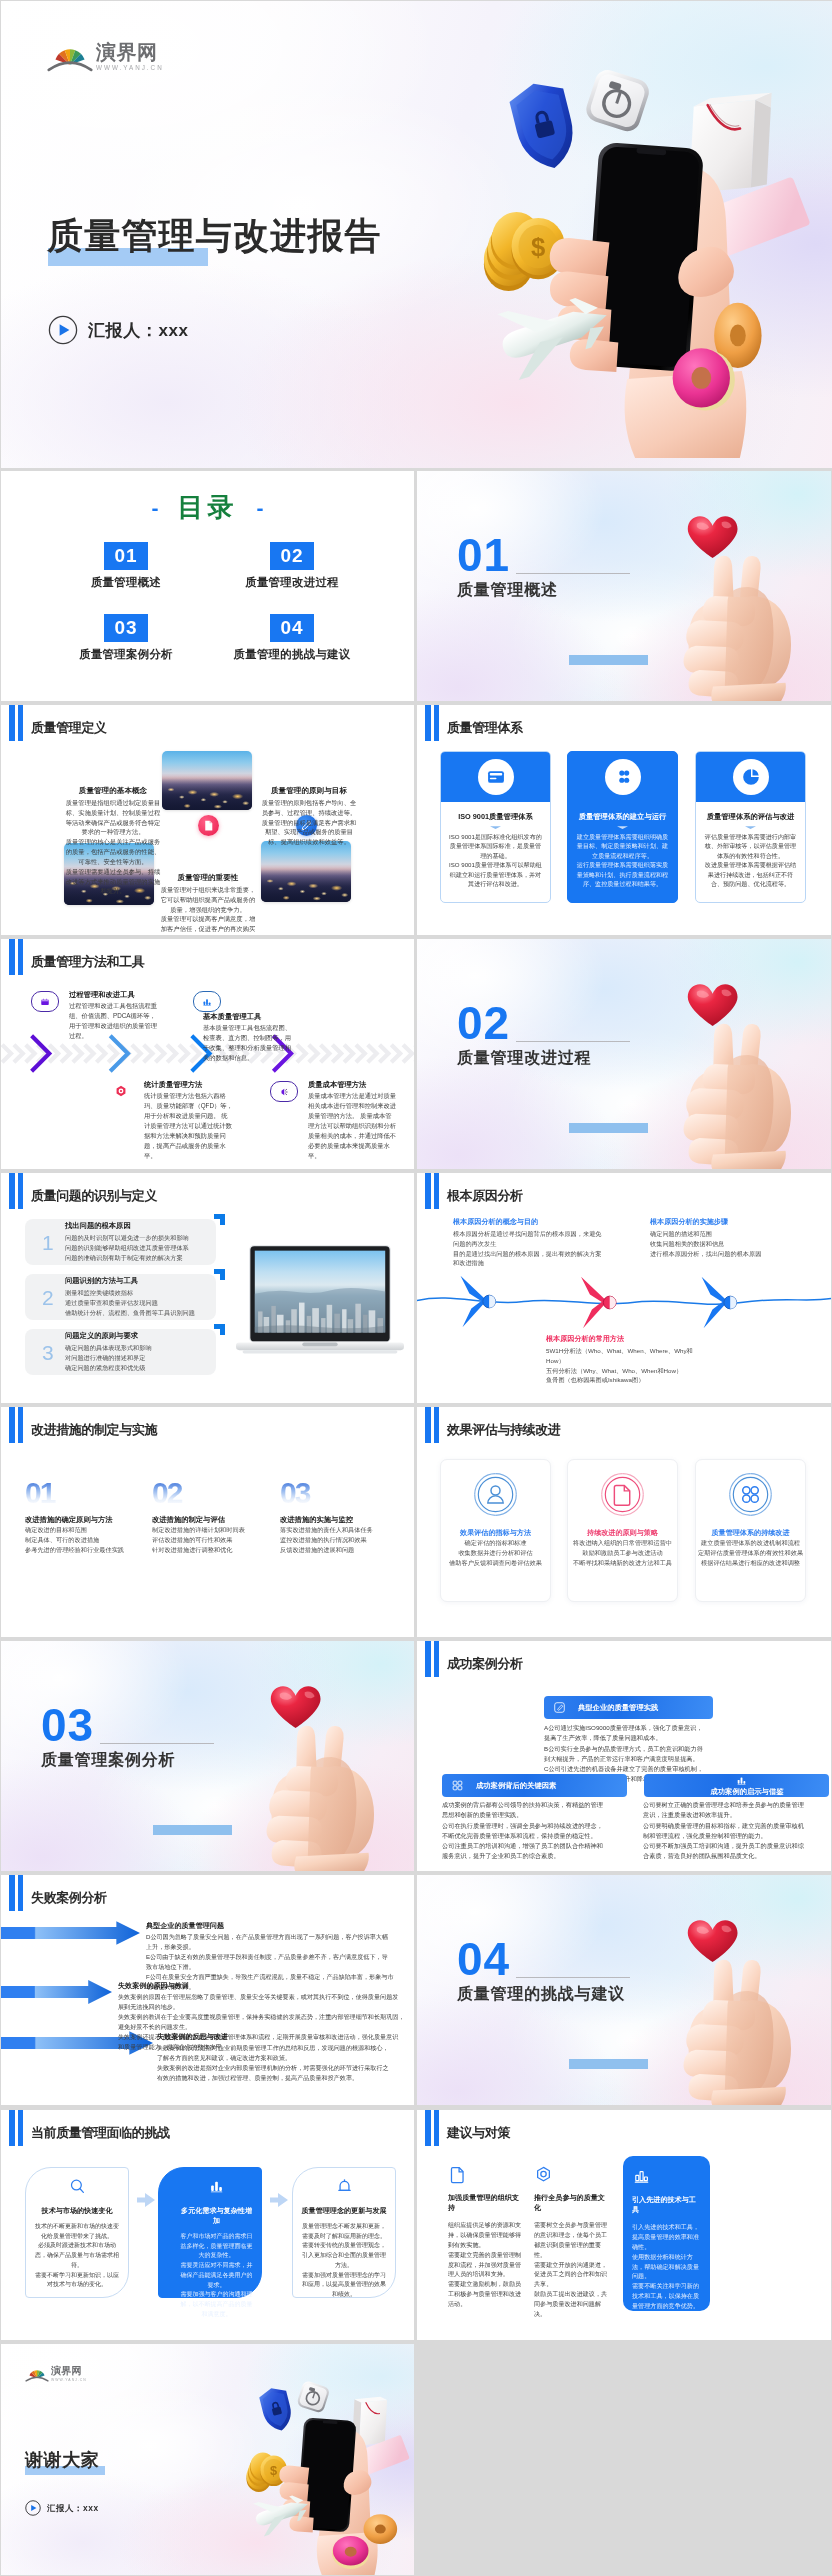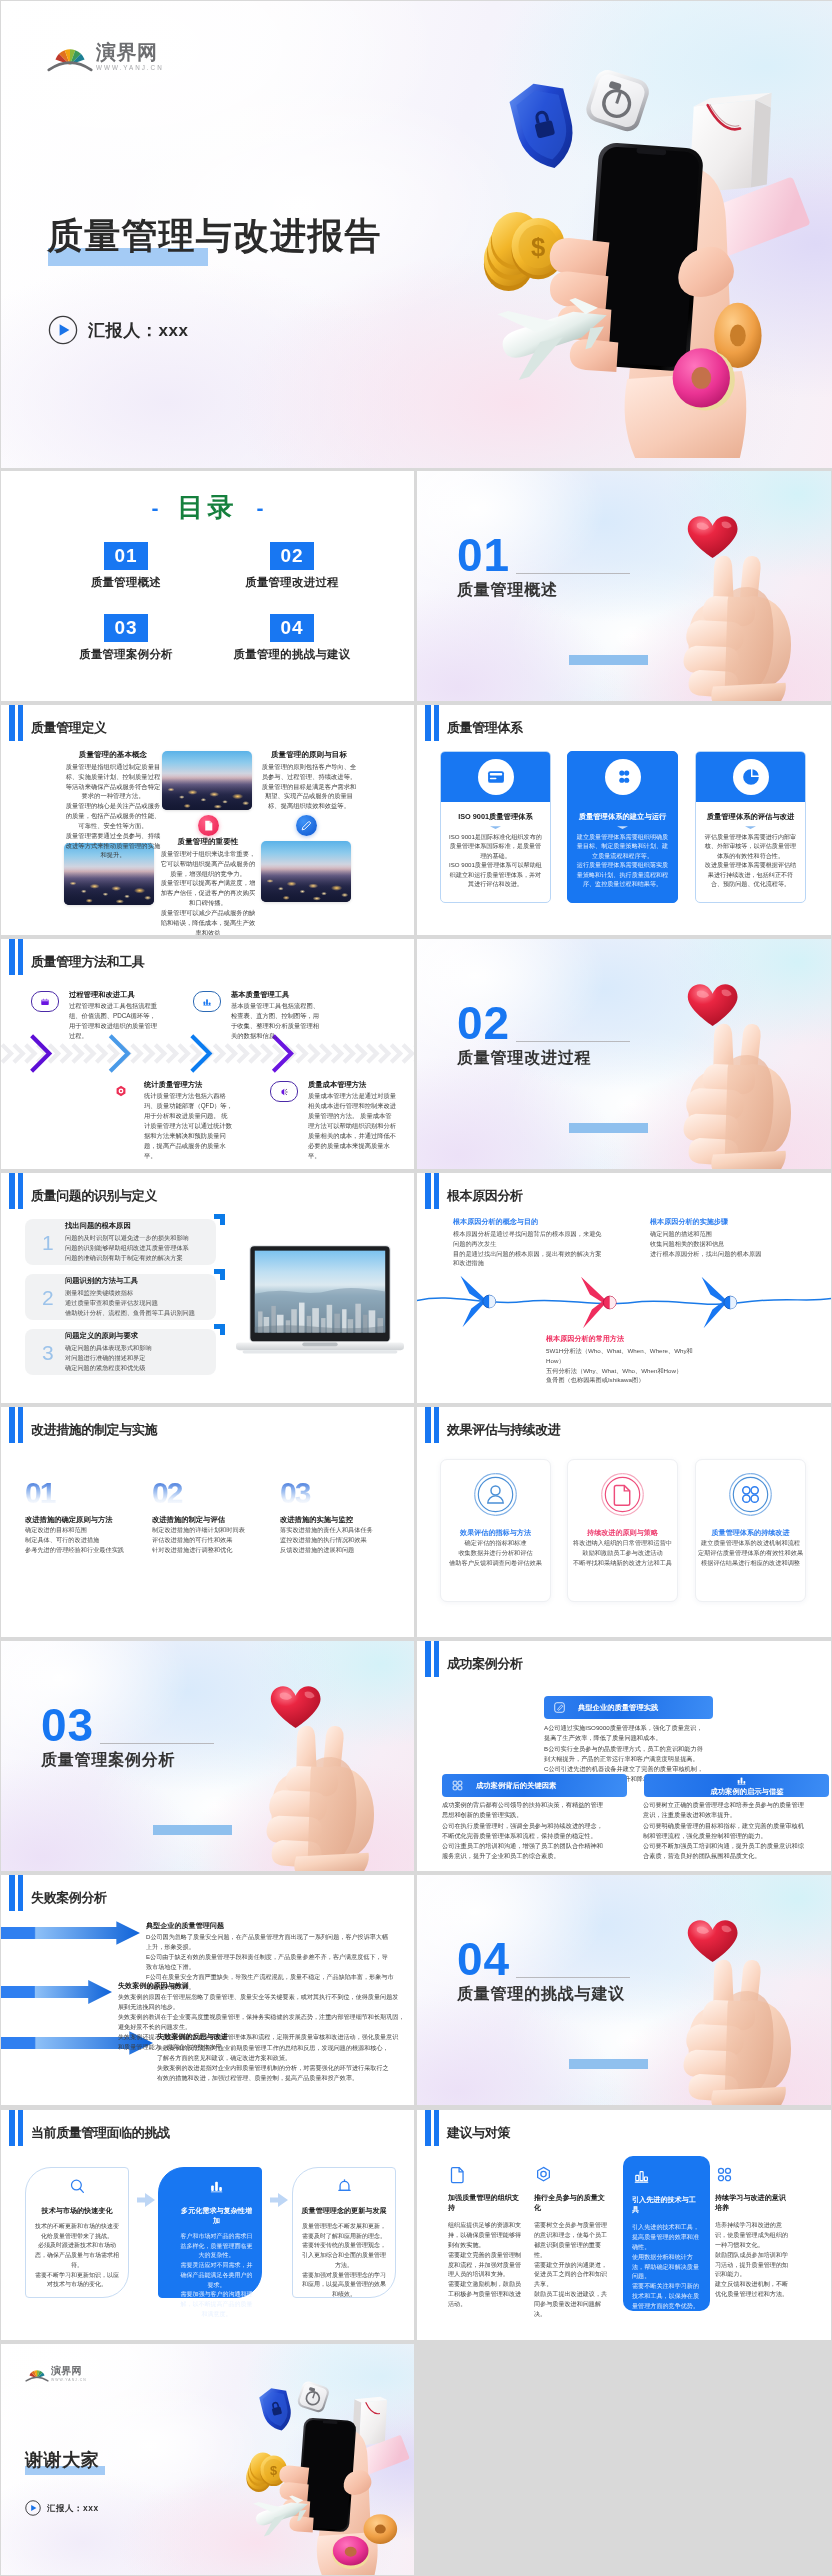--- a/index.html
+++ b/index.html
@@ -98,21 +98,21 @@
   .def-photo.p1{left:161px;top:46px;width:90px;height:59px;}
   .def-photo.p2{left:63px;top:138px;width:90px;height:62px;}
   .def-photo.p3{left:260px;top:136px;width:90px;height:61px;}
   .def-badge{position:absolute;width:21px;height:21px;border-radius:50%;
     display:flex;align-items:center;justify-content:center;}
   .def-badge.b1{left:197px;top:110px;background:radial-gradient(circle at 35% 30%,#ff5f86,#ea1a4c);
     box-shadow:0 1px 4px rgba(236,26,76,.35);}
   .def-badge.b2{left:295px;top:110px;background:radial-gradient(circle at 35% 30%,#3f93f7,#0b54cf);
     box-shadow:0 1px 4px rgba(11,84,207,.35);}
   .def-block{position:absolute;width:98px;text-align:center;}
-  .def-h{font-size:7.5px;font-weight:700;color:#1d1d1d;margin-bottom:2px;letter-spacing:0.1px;}
+  .def-h{font-size:7.5px;font-weight:700;color:#1d1d1d;margin-bottom:2px;letter-spacing:0.1px;margin-top:36px;}
   .def-b{font-size:6.3px;color:#3b3b3b;line-height:1.56;white-space:pre-line;}
   .def-block.d1{left:63px;top:45px;}
   .def-block.d2{left:259px;top:45px;}
   .def-block.d3{left:158px;top:132px;}
 
   
   .sys-card{position:absolute;top:46px;width:111px;height:152px;border-radius:5px;overflow:hidden;
     background:#fff;border:1px solid #b9d6f6;box-sizing:border-box;}
   .sys-card.hl{background:#1877F2;border-color:#1877F2;}
   .sys-top{height:50px;background:#1877F2;display:flex;align-items:center;justify-content:center;}
@@ -129,21 +129,21 @@
   .chev-band{position:absolute;left:-2px;top:86px;}
   .meth{position:absolute;display:flex;align-items:flex-start;}
   .meth-ic{flex:0 0 auto;width:26px;height:19px;border-radius:10px;display:flex;
     align-items:center;justify-content:center;margin-top:1px;}
   .meth-ic.pill-purple{border:1.1px solid #4b2aa8;}
   .meth-ic.pill-blue{border:1.1px solid #2c6ab5;}
   .meth-tx{margin-left:10px;width:89px;}
   .meth-h{font-size:7.3px;font-weight:700;color:#1d1d1d;margin-bottom:1px;}
   .meth-b{font-size:6.3px;color:#3b3b3b;line-height:1.6;}
   .meth.m1{left:30px;top:51px;}
-  .meth.m2{left:192px;top:51px;}
+  .meth.m2{left:192px;top:51px;flex-direction:column;}
   .meth.m3{left:107px;top:141px;}
   .meth.m4{left:269px;top:141px;}
 
   
   .laptop{position:absolute;left:235px;top:72px;width:168px;height:113px;}
   .prow{position:absolute;left:24px;width:191px;height:46px;background:#f1f2f3;
     border-radius:8px;display:flex;align-items:center;}
   .pcorner{position:absolute;right:-9px;top:-5px;width:11px;height:11px;
     background:
       linear-gradient(#0a7ae8,#0a7ae8) left top/11px 5px no-repeat,
@@ -1417,34 +1417,20 @@
         <rect x="15.6" y="12.6" width="3.8" height="4.6" rx=".6" fill="none" stroke="#fff" stroke-width="1.5"></rect>
         <path d="M4.2 19.2 H19.8" stroke="#fff" stroke-width="1.5" stroke-linecap="round"></path>
       </svg>
     </span>
     <div class="ad-h">引入先进的技术与工具</div>
     <div class="ad-b">引入先进的技术和工具，提高质量管理的效率和准确性。
 使用数据分析和统计方法，帮助确定和解决质量问题。
 需要不断关注和学习新的技术和工具，以保持在质量管理方面的竞争优势。</div>
   </div>
 
-  <div class="ad-col" style="left:298px;">
-    <span class="ad-ic">
-      <svg viewBox="0 0 24 24" width="19" height="19" aria-hidden="true">
-        <path d="M7.6 4.2a3.2 3.2 0 1 1 0 6.4 3.2 3.2 0 0 1 0-6.4Z" fill="none" stroke="#2f7ff0" stroke-width="1.6"></path>
-        <path d="M16.4 4.2a3.2 3.2 0 1 1 0 6.4 3.2 3.2 0 0 1 0-6.4Z" fill="none" stroke="#2f7ff0" stroke-width="1.6"></path>
-        <path d="M7.6 13.4a3.2 3.2 0 1 1 0 6.4 3.2 3.2 0 0 1 0-6.4Z" fill="none" stroke="#2f7ff0" stroke-width="1.6"></path>
-        <path d="M16.4 13.4a3.2 3.2 0 1 1 0 6.4 3.2 3.2 0 0 1 0-6.4Z" fill="none" stroke="#2f7ff0" stroke-width="1.6"></path>
-      </svg>
-    </span>
-    <div class="ad-h">持续学习与改进的意识培养</div>
-    <div class="ad-b">培养持续学习和改进的意识，使质量管理成为组织的一种习惯和文化。
-鼓励团队成员参加培训和学习活动，提升质量管理的知识和能力。
-建立反馈和改进机制，不断优化质量管理过程和方法。</div>
-  </div>
 </section>
 
 <section class="slide s-half col-l" style="top:2344px;height:231px;">
   <div class="cover-bg"></div>
   <svg class="cover-art end-art" viewBox="0 0 400 420" width="396" height="415" aria-hidden="true">
     <defs>
       <linearGradient id="skinGC" x1="0" y1="0" x2="1" y2="1">
         <stop offset="0%" stop-color="#ffdcc9"></stop>
             <stop offset="55%" stop-color="#f6c0a8"></stop>
         <stop offset="100%" stop-color="#e6a489"></stop>

